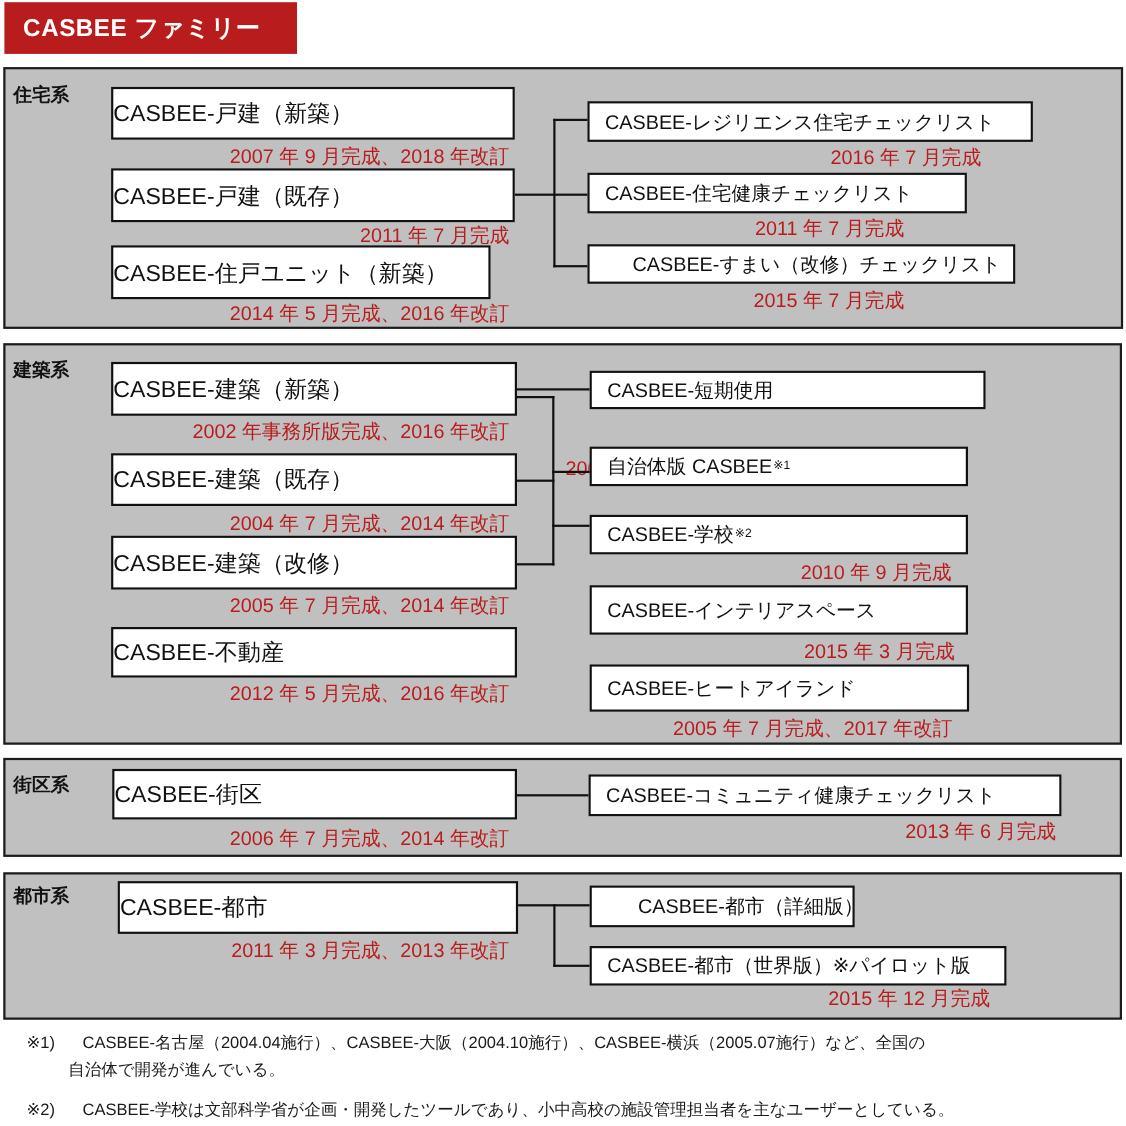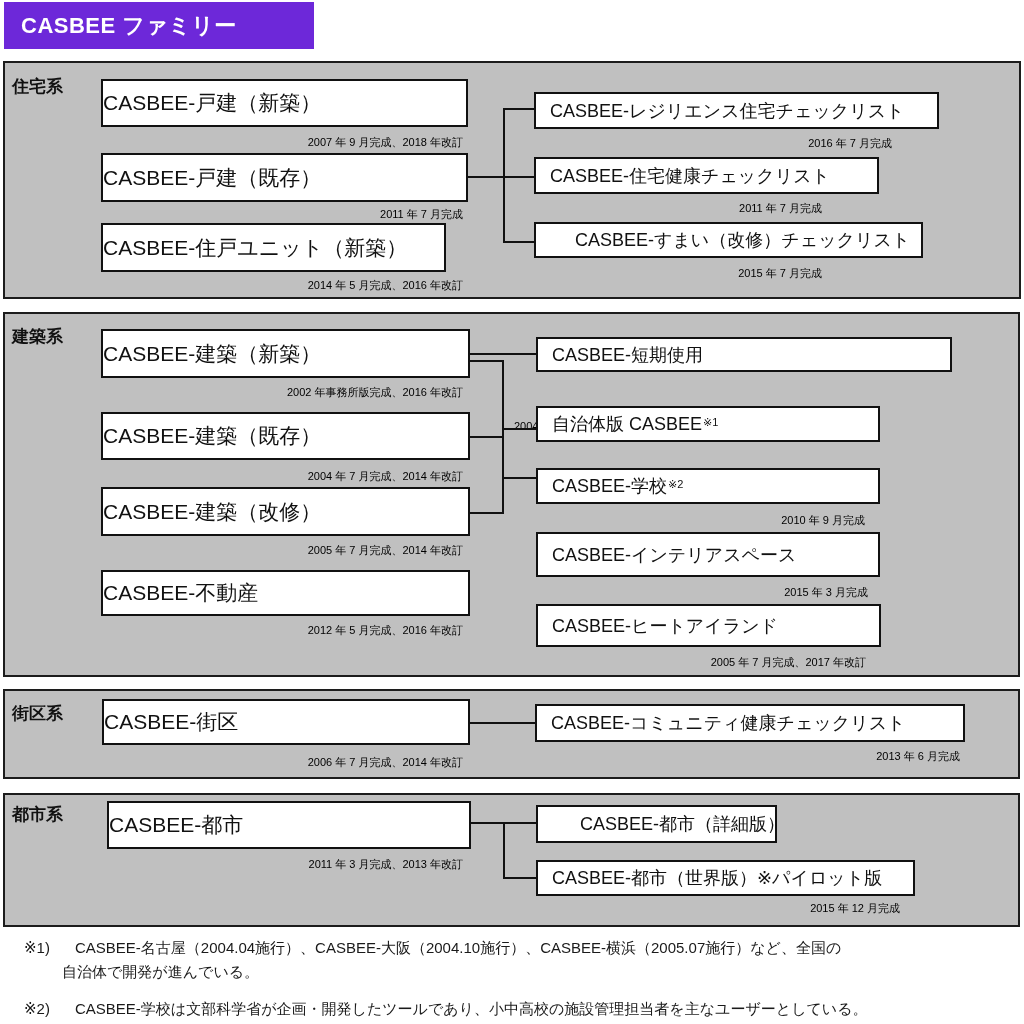--- a/index.html
+++ b/index.html
@@ -2,39 +2,39 @@
 <html><head>
   <meta charset="utf-8">
   <style>
     html, body { margin:0; padding:0; }
     body {
       width:1024px; height:1024px; position:relative; overflow:hidden;
       background:#ffffff; color:#111;
       font-family:"Liberation Sans", "DejaVu Sans", sans-serif;
     }
     .title-bar {
-      position:absolute; left:4px; top:2px; width:310px; height:47px;
-      background:#6d28d9; color:#fff; font-weight:bold; font-size:22px;
+      position:absolute; left:4px; top:2px; width:266px; height:47px;
+      background:#b91c1c; color:#fff; font-weight:bold; font-size:22px;
       display:flex; align-items:center; padding-left:17px; box-sizing:border-box;
       letter-spacing:0.5px;
     }
     .sec {
       position:absolute; background:#c0c0c0; border:2px solid #1c1c1c; box-sizing:border-box;
     }
     .sec-label {
       position:absolute; font-size:17px; font-weight:bold; color:#111; white-space:nowrap;
     }
     .box {
       position:absolute; background:#fff; border:2px solid #111; box-sizing:border-box;
       display:flex; align-items:center; font-size:21px; white-space:nowrap;
     }
     .box.sub { font-size:18px; padding-left:14px; }
     .box sup { font-size:11px; vertical-align:top; position:relative; top:-2px; margin-left:1px; }
     .cap {
-      position:absolute; font-size:11px; white-space:nowrap; color:#000000;
+      position:absolute; font-size:18px; white-space:nowrap; color:#b91c1c;
       transform:translateY(-50%);
     }
     .hl { position:absolute; height:2px; background:#111; }
     .vl { position:absolute; width:2px; background:#111; }
     .fn { position:absolute; font-size:15px; white-space:nowrap; color:#1a1a1a; }
   </style>
 </head>
 <body>
 
 <div class="title-bar">
@@ -95,21 +95,21 @@
 <div class="box" style="left:101px;top:487px;width:369px;height:49px;">
   <span>CASBEE-建築（改修）</span>
 </div>
 <div class="cap" style="right:561px;top:550px;text-align:center;">2005 年 7 月完成、2014 年改訂</div>
 
 <div class="box" style="left:101px;top:570px;width:369px;height:46px;">
   <span>CASBEE-不動産</span>
 </div>
 <div class="cap" style="right:561px;top:630px;">2012 年 5 月完成、2016 年改訂</div>
 
-<div class="box sub" style="left:536px;top:337px;width:416px;height:35px;">
+<div class="box sub" style="left:536px;top:337px;width:360px;height:35px;">
   <span>CASBEE-短期使用</span>
 </div>
 <div class="cap" style="left:514px;top:386px;margin-top:40px;">2004 年展示施設版完成、2016 年改訂</div>
 
 <div class="box sub" style="left:536px;top:406px;width:344px;height:36px;">
   <span>自治体版 CASBEE</span>
     <sup>※1</sup>
 </div>
 
 <div class="box sub" style="left:536px;top:468px;width:344px;height:36px;">

